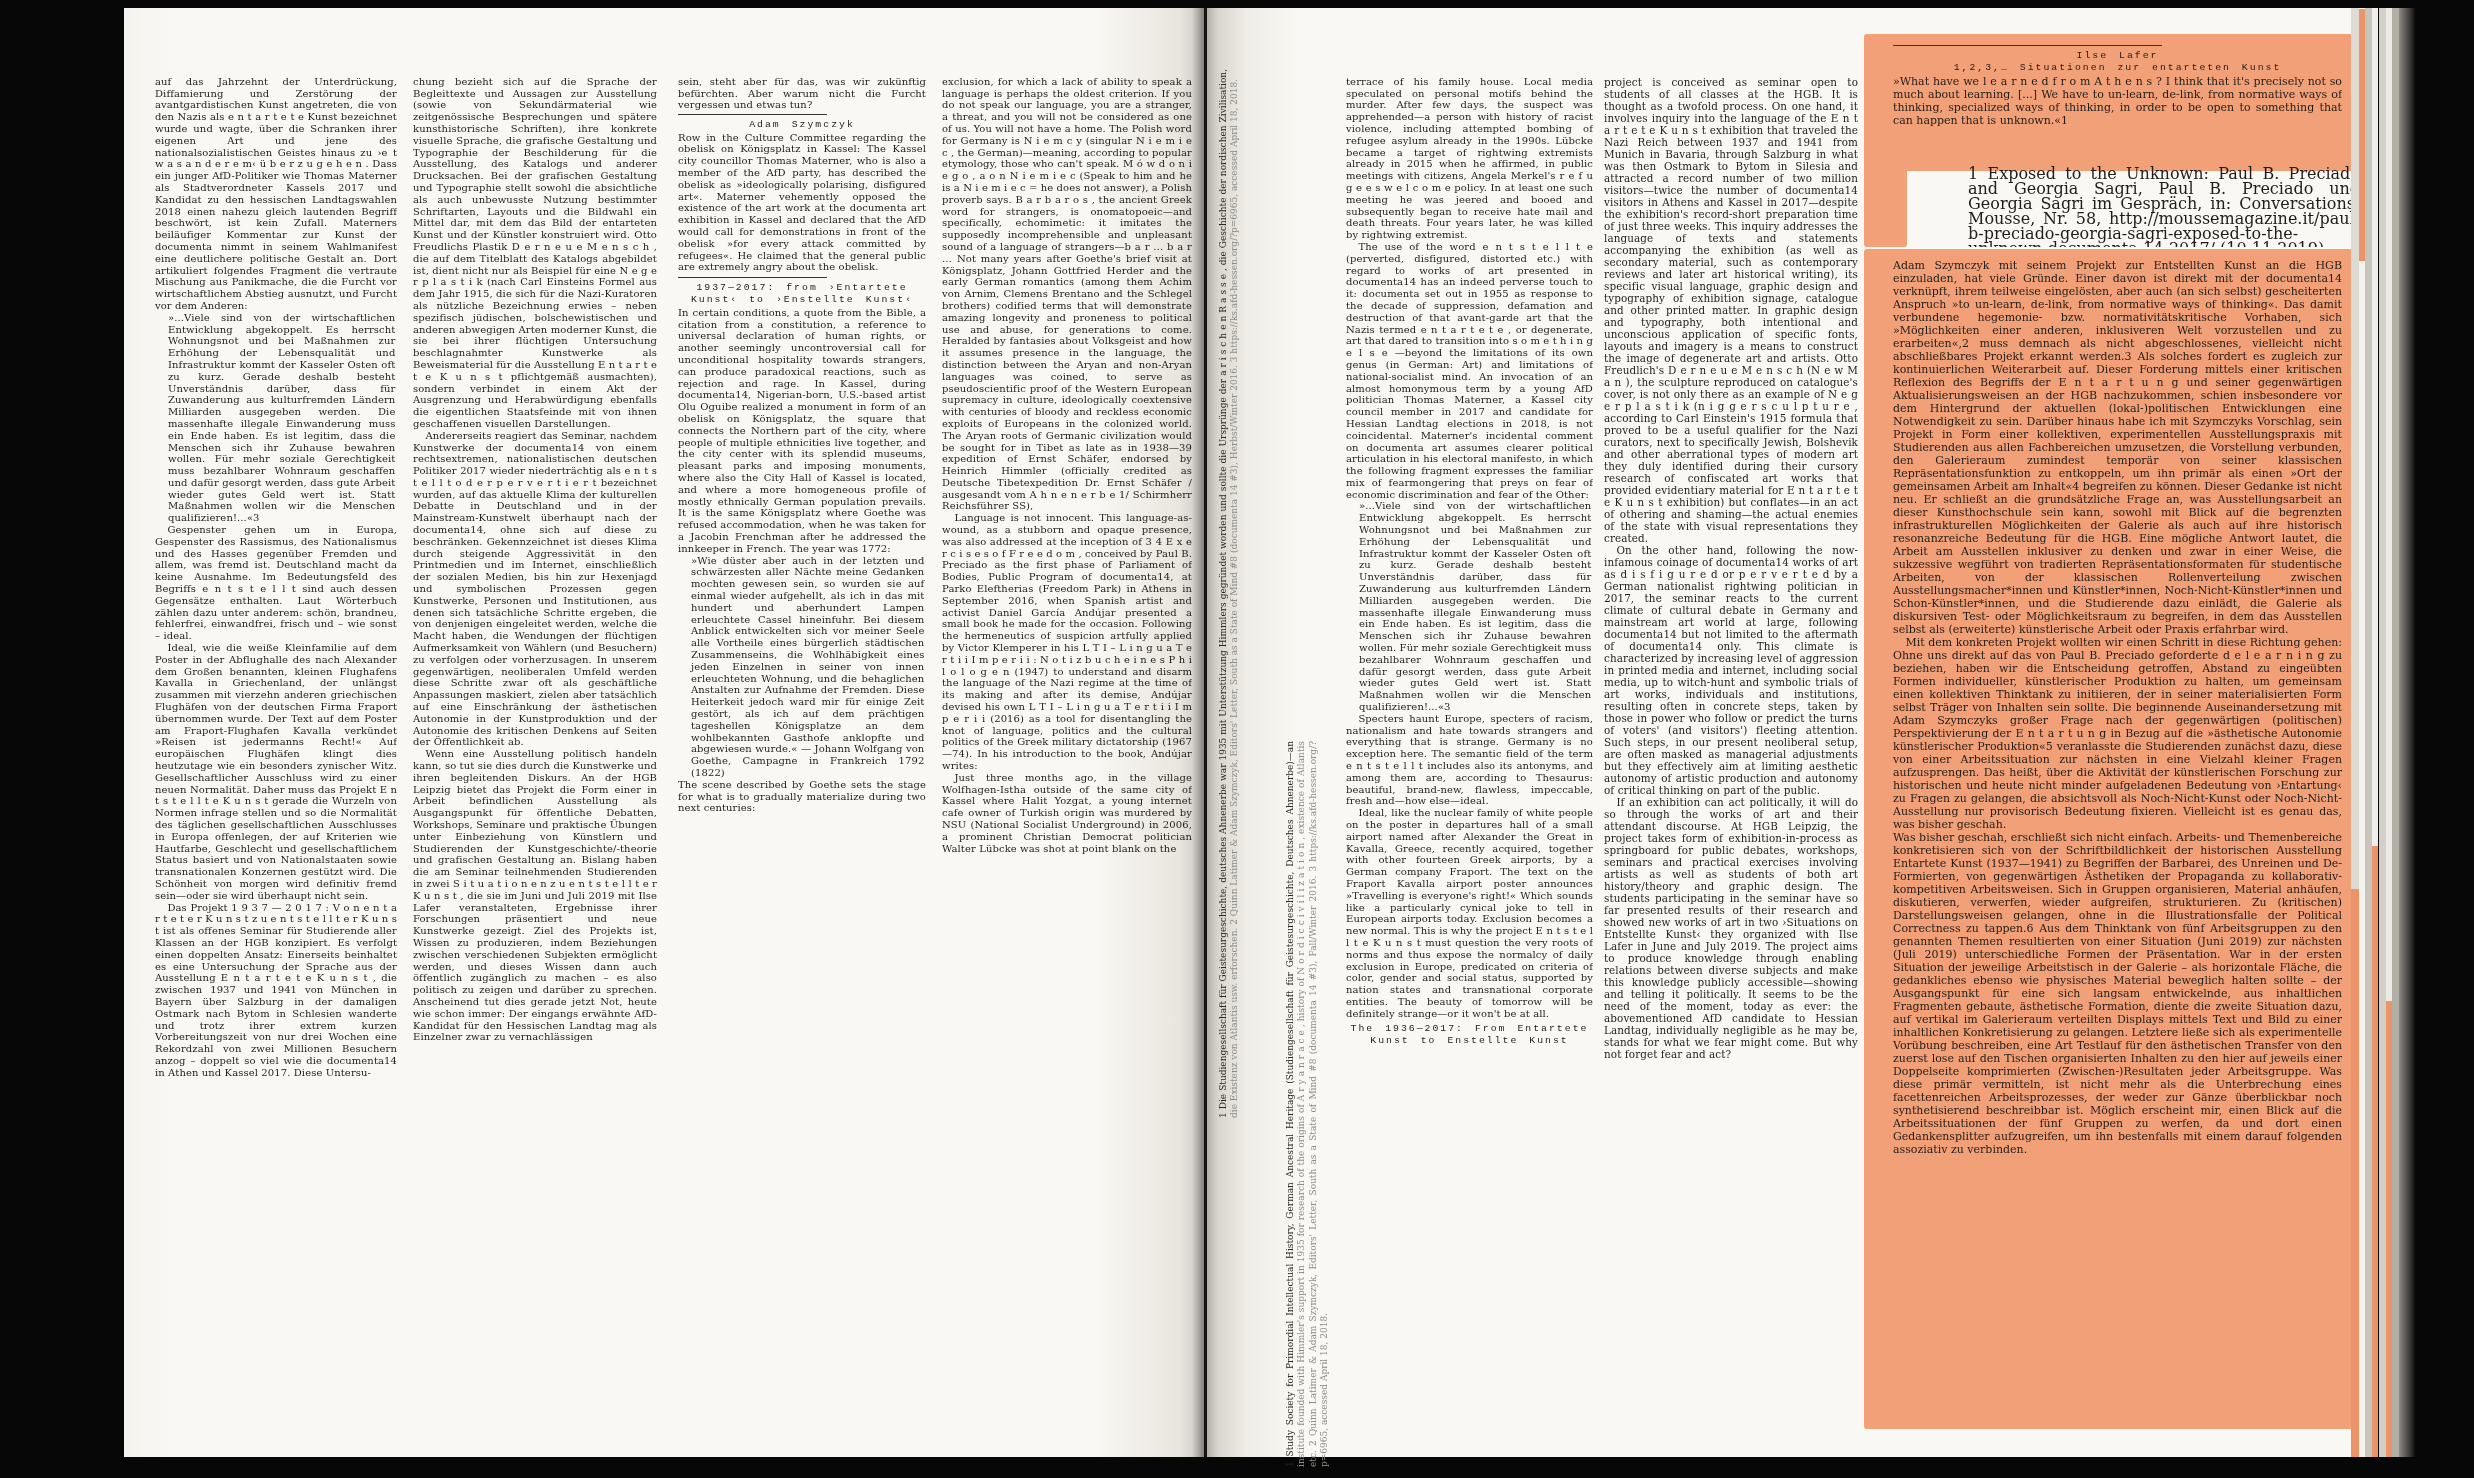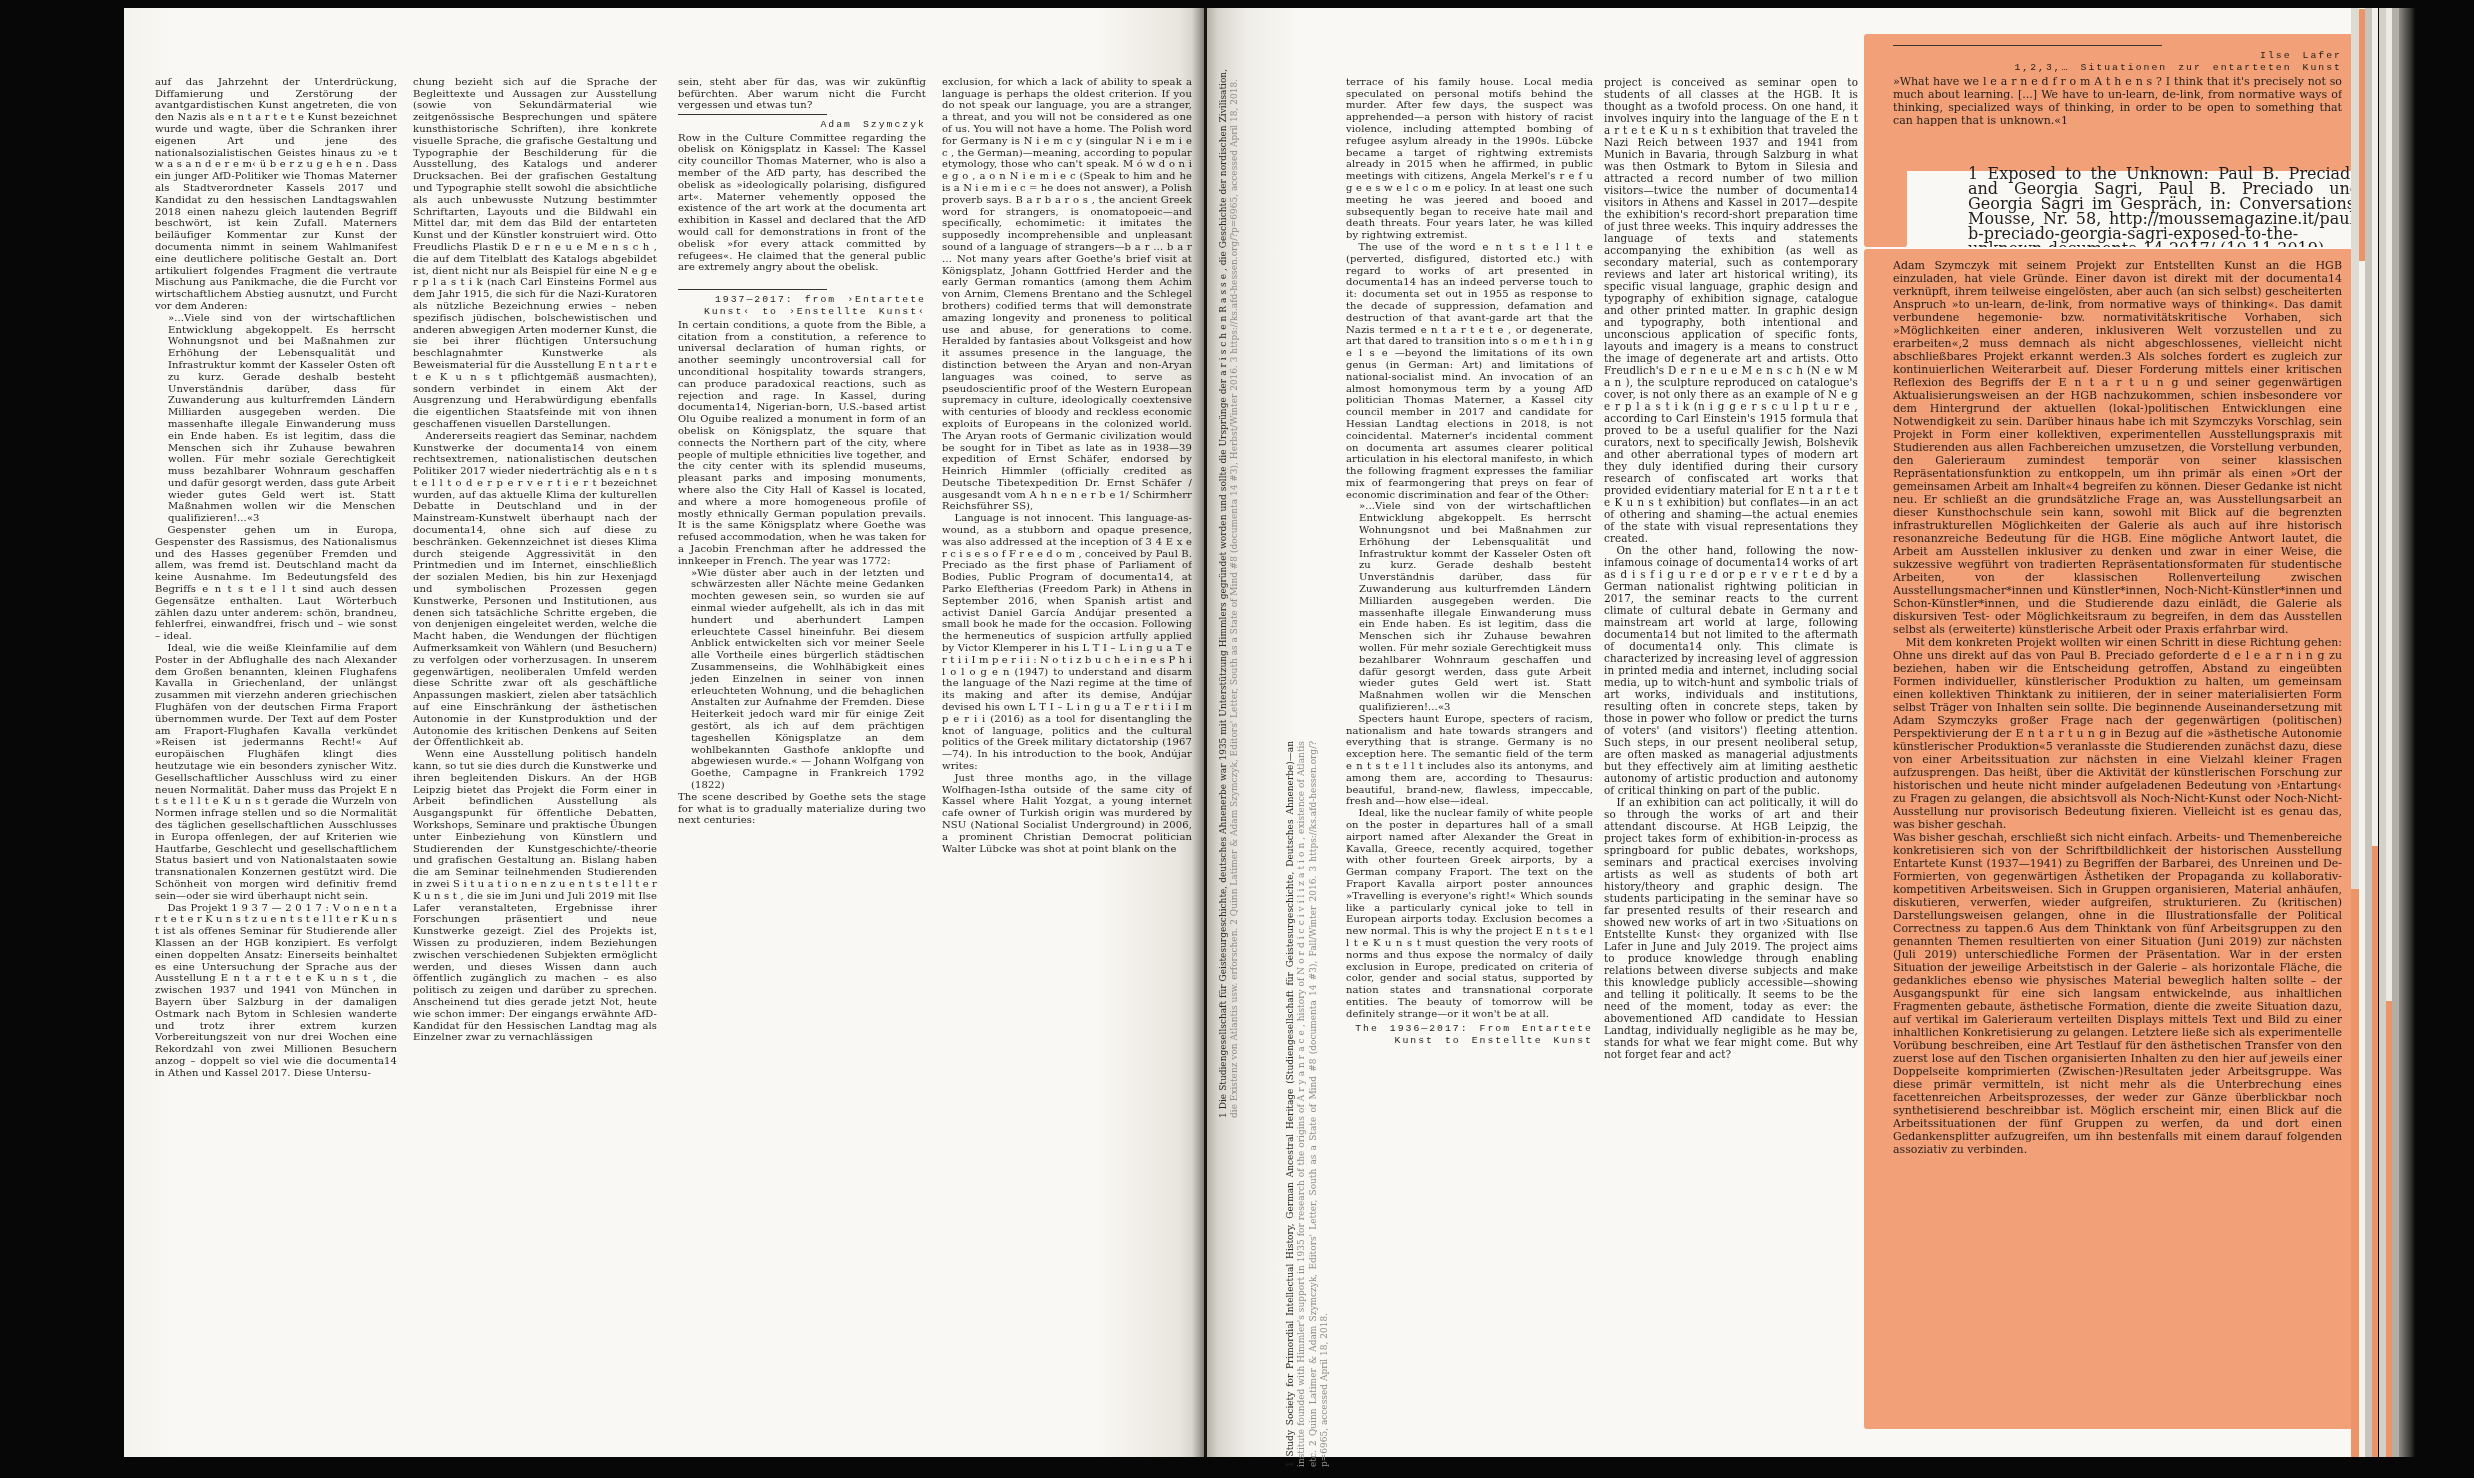--- a/index.html
+++ b/index.html
@@ -11,23 +11,23 @@
   #page-right{left:1207px;width:1144px;
     background:linear-gradient(to right,#b3b0a8 0,#d8d5cd 11px,#efede7 39px,#faf8f4 93px,#faf8f4 100%);}
   .col{position:absolute;top:68px;height:1332px;overflow:hidden;text-align:justify;
        font-size:10px;line-height:11.8px;letter-spacing:0.1px;}
   .col p{margin:0;}
   p.c{text-indent:0;}
   p.p{text-indent:12.4px;}
   p.q{padding-left:13px;padding-right:1.6px;}
   p.fn{padding-left:0;}
   p.a,p.h,p.hx{font-family:"Liberation Mono","DejaVu Sans Mono",monospace;
-       letter-spacing:2px;word-spacing:3.1px;text-align:right;font-size:9.8px;line-height:12.4px;}
+       letter-spacing:2px;word-spacing:3.1px;text-align:center;font-size:9.8px;line-height:12.4px;}
   p.a::before,p.h::before{content:"";display:block;width:60%;border-top:1.2px solid #38342f;margin:3.1px 0 3.9px 0;}
-  p.h{margin-top:16px;}
+  p.h{margin-top:4px;}
   p.hx{margin-top:3.1px;}
   .rot{position:absolute;transform-origin:0 0;transform:rotate(-90deg) translateX(-100%);
        text-align:justify;font-size:9px;line-height:11.3px;color:#8f8d88;}
   .rot::first-line{color:#2b2825;}
   .hl{position:absolute;background:#f2a077;border-radius:3.1px;}
   .orangecol{position:absolute;overflow:hidden;text-align:justify;font-size:11px;line-height:13px;}
   .orangecol p{margin:0;}
   .stripe{position:absolute;top:7.8px;height:1449px;}
   .edgepatch{position:absolute;background:#ec9468;}
   .gutter{position:absolute;top:7.8px;height:1449px;width:31px;left:1192px;

